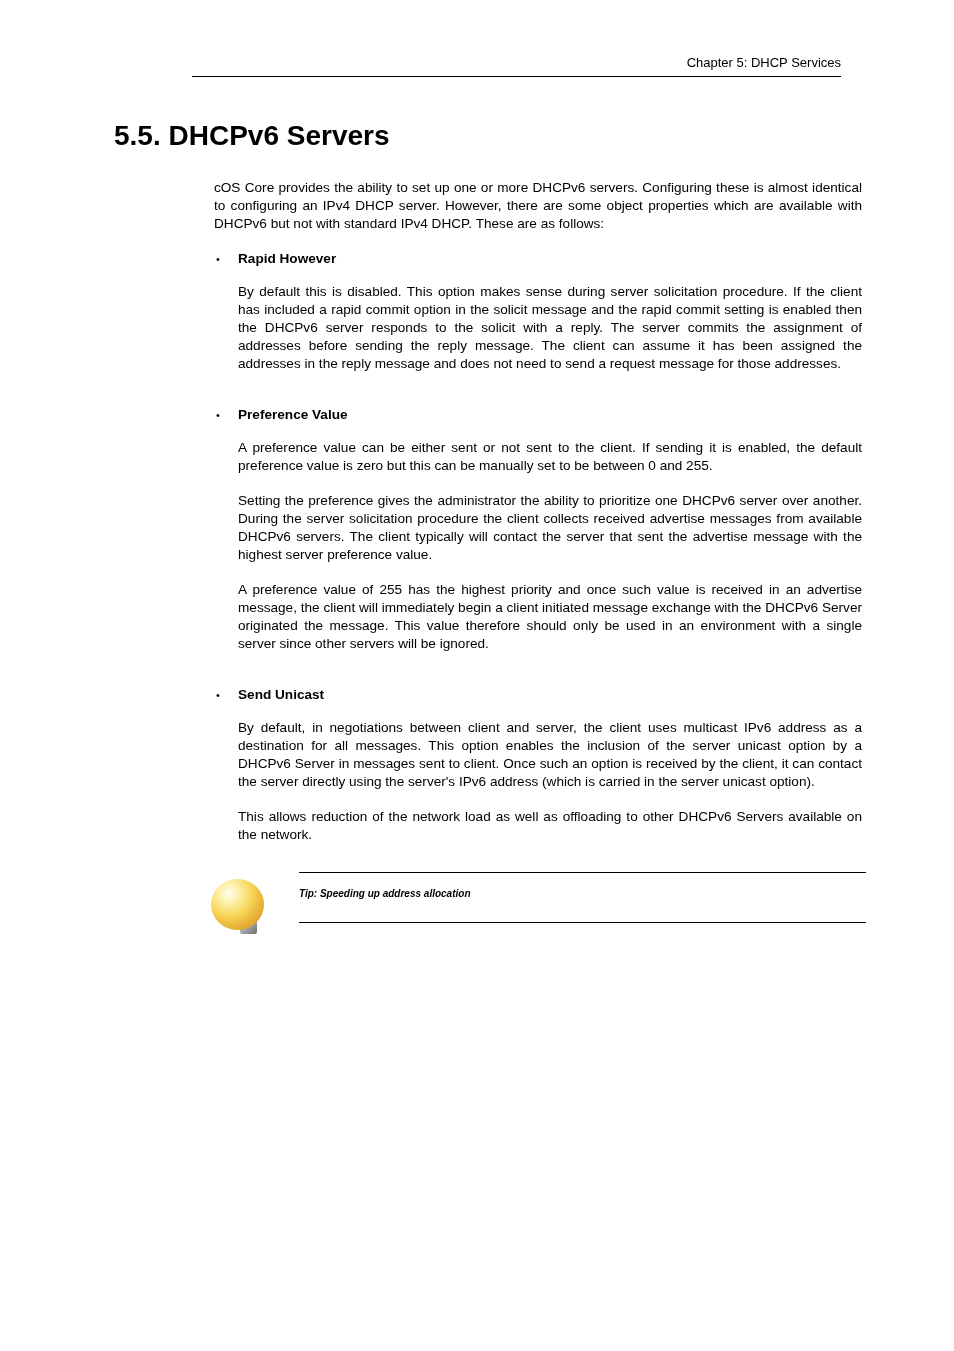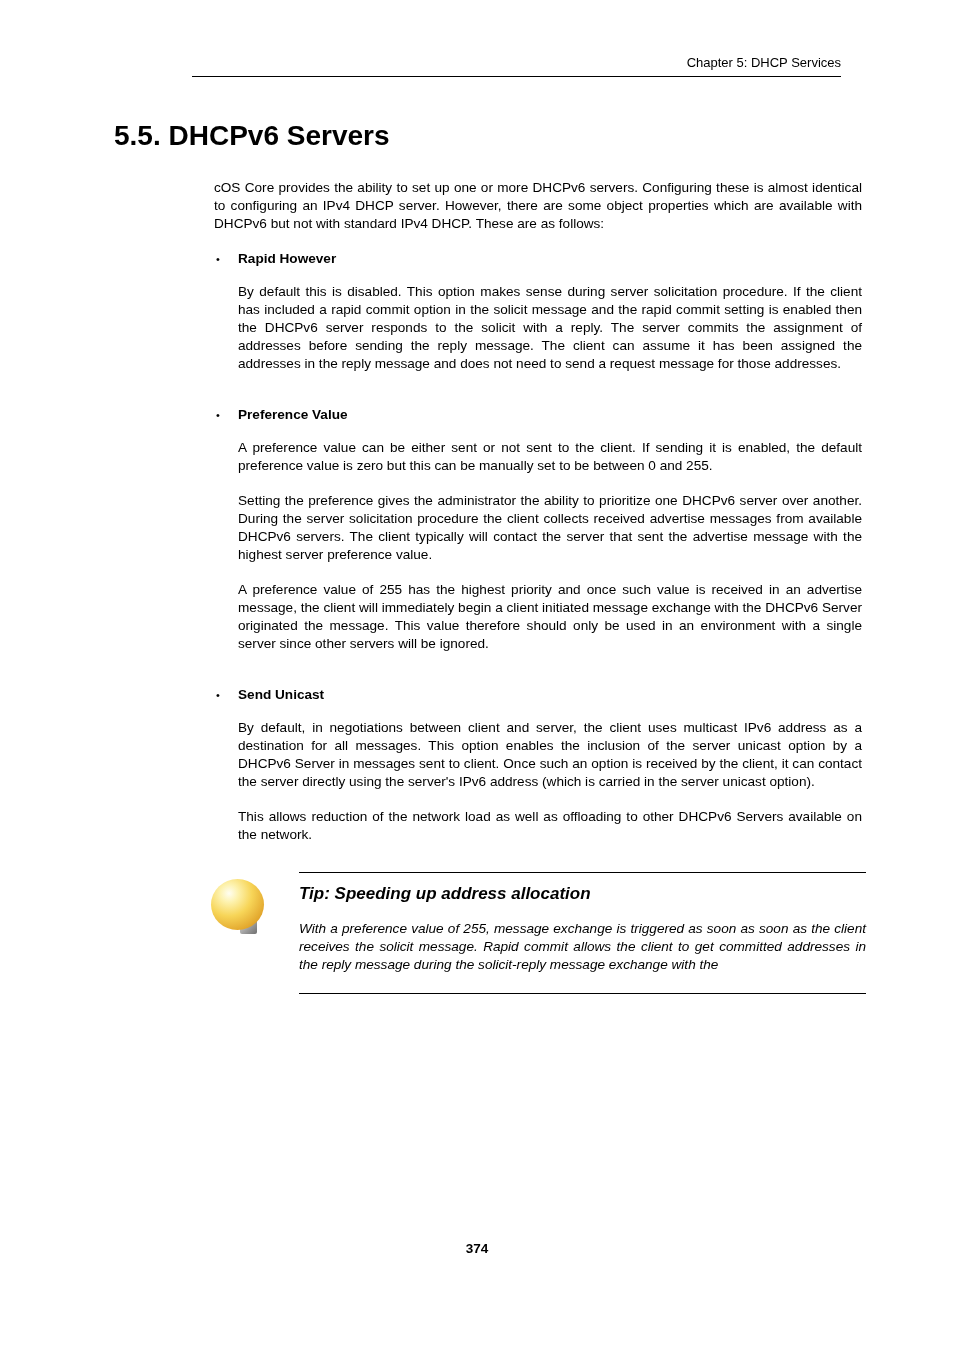--- a/index.html
+++ b/index.html
@@ -94,21 +94,21 @@
     border-radius: 50%;
     background: radial-gradient(circle at 34% 28%, #fffef2 0%, #fdf2ae 18%, #f7d558 45%, #e3a82e 75%, #b97a12 100%);
     display: block;
   }
   .tip-box {
     border-top: 1.5px solid #000;
     border-bottom: 1.5px solid #000;
     padding: 12px 0 2px 0;
   }
   .tip-title {
-    font-size: 17px;
+    font-size: 10px;
     font-weight: bold;
     font-style: italic;
     margin-bottom: 17px;
   }
   .tip-box p {
     font-style: italic;
     font-size: 13.6px;
     line-height: 18px;
     text-align: justify;
     margin-bottom: 17px;
@@ -164,21 +164,19 @@
       <p class="indent">This allows reduction of the network load as well as offloading to other DHCPv6 Servers available on the network.</p>
     </div>
 
     <div class="tip-wrap">
       <div class="tip-icon">
         <span class="bulb-base"></span>
         <span class="bulb-sphere"></span>
       </div>
       <div class="tip-box">
         <div class="tip-title">Tip: Speeding up address allocation</div>
-        <p>With a preference value of 255, message exchange is triggered as soon as soon as the client receives the solicit message. Rapid commit allows the client to get committed addresses in the reply message during the solicit-reply message exchange with the</p>
       </div>
     </div>
 
   </div>
 
-  <div class="footer-page-number">374</div>
 
 </div>
 
 </body></html>

